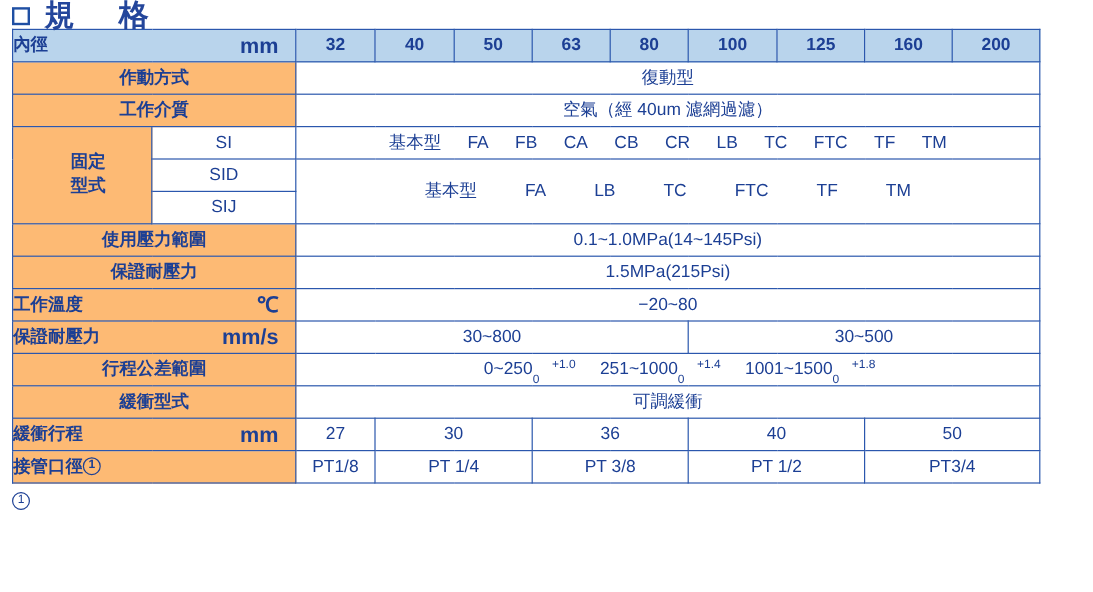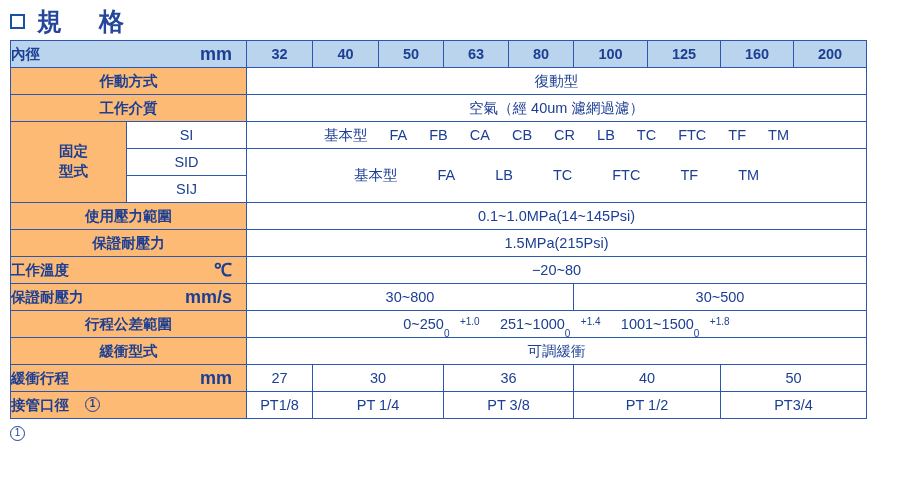--- a/index.html
+++ b/index.html
@@ -18,21 +18,21 @@
     position: relative;
     width: 911px;
     height: 493px;
     box-sizing: border-box;
   }
   
   .title-row {
     display: flex;
     align-items: center;
     padding: 8px 0 6px 10px;
-    height: 40px;
+    height: 24px;
     box-sizing: border-box;
   }
   .title-marker {
     width: 15px;
     height: 15px;
     border: 2px solid #1f4fa3;
     box-sizing: border-box;
     position: relative;
     margin-right: 12px;
   }
@@ -310,21 +310,21 @@
       </td>
       <td>27</td>
       <td colspan="2">30</td>
       <td colspan="2">36</td>
       <td colspan="2">40</td>
       <td colspan="2">50</td>
     </tr>
 
     <tr>
       <td class="label" colspan="2">
-        <div class="label-flex" style="justify-content:flex-start; gap:16px;">
+        <div class="label-flex" style="justify-content:flex-start; ">
           <span>接管口徑</span>
           <span class="circled">1</span>
         </div>
       </td>
       <td>PT1/8</td>
       <td colspan="2">PT 1/4</td>
       <td colspan="2">PT 3/8</td>
       <td colspan="2">PT 1/2</td>
       <td colspan="2">PT3/4</td>
     </tr>

